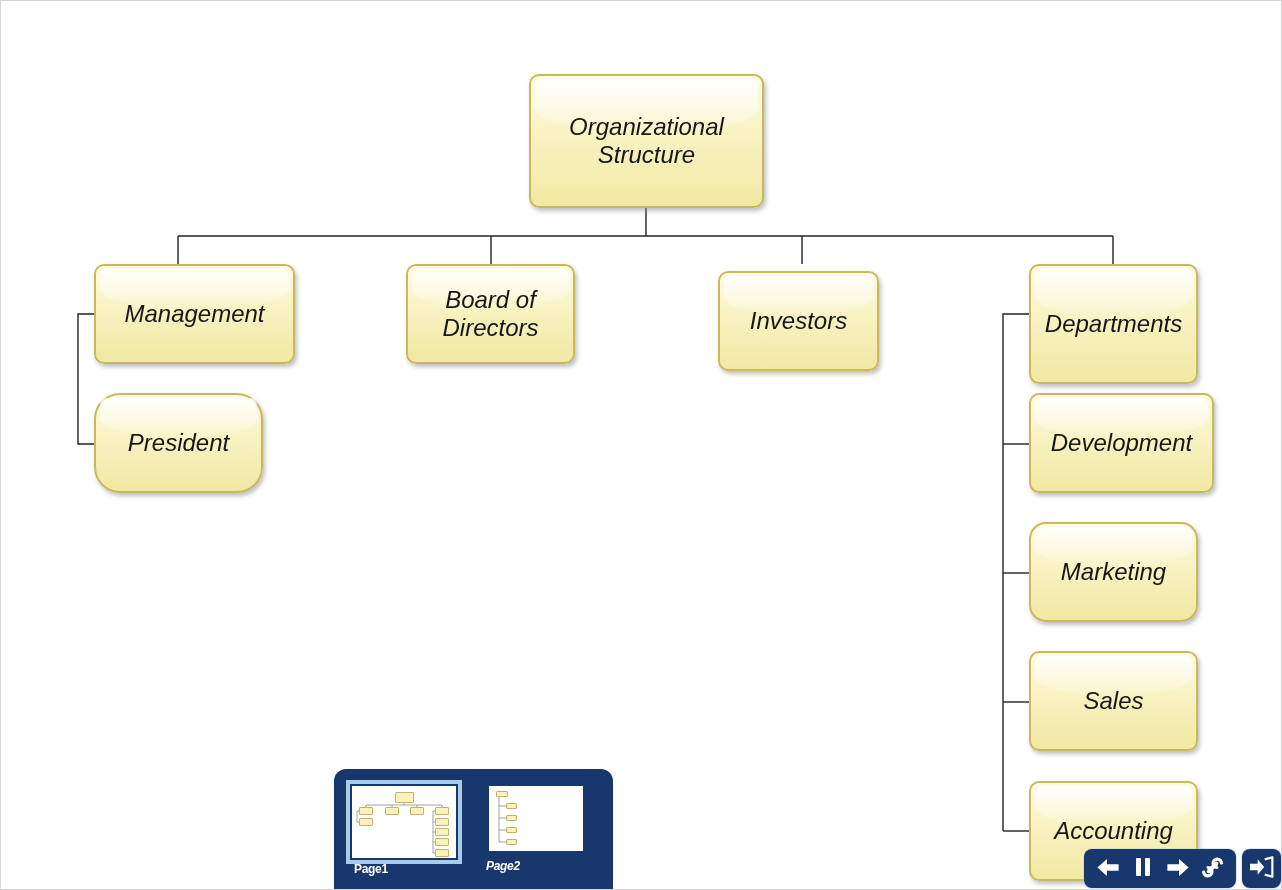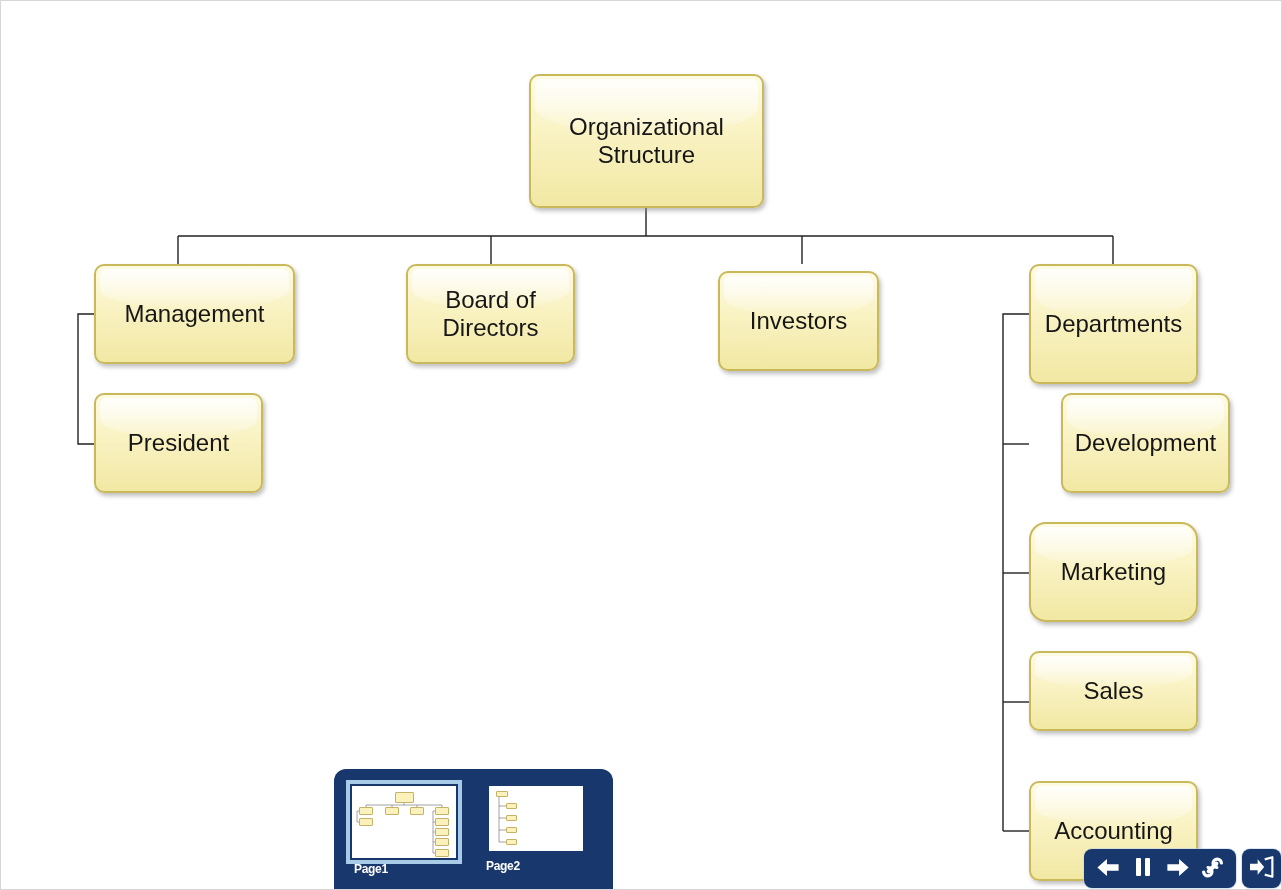--- a/index.html
+++ b/index.html
@@ -9,21 +9,21 @@
     background:#ffffff; border:1px solid #d6d6d6; overflow:hidden;
   }
   
   .node {
     position:absolute;
     border:2px solid #c9b95a;
     border-radius:10px;
     background:linear-gradient(180deg,#fefbe4 0%,#f9f2c2 45%,#f1e8a3 100%);
     box-shadow:2px 3px 4px rgba(140,140,140,.55);
     display:flex; align-items:center; justify-content:center;
-    text-align:center; color:#161616; font-size:24px; line-height:1.15;
+    text-align:center; color:#161616; font-size:24px; line-height:1.15;font-style:italic;
   }
   .node::before {
     content:""; position:absolute; left:4px; right:4px; top:3px; height:42%;
     border-radius:7px 7px 48% 48%;
     background:linear-gradient(180deg,rgba(255,255,255,.85),rgba(255,255,255,.05));
     pointer-events:none;
   }
   .node span { position:relative; z-index:1; padding:0 8px; }
   .connectors { position:absolute; left:0; top:0; width:1282px; height:890px; }
   
@@ -94,30 +94,30 @@
   </div>
   <div class="node" style="left:405px;top:263px;width:169px;height:100px;">
     <span>Board of Directors</span>
   </div>
   <div class="node" style="left:717px;top:263px;width:161px;height:100px;margin-top:7px;">
     <span>Investors</span>
   </div>
   <div class="node" style="left:1028px;top:263px;width:169px;height:120px;">
     <span>Departments</span>
   </div>
-  <div class="node" style="left:93px;top:392px;width:169px;height:100px;">
+  <div class="node" style="left:93px;top:392px;width:169px;height:100px;border-radius:26px;">
     <span>President</span>
   </div>
-  <div class="node" style="left:1028px;top:392px;width:169px;height:100px;margin-left:32px;">
+  <div class="node" style="left:1028px;top:392px;width:185px;height:100px;">
     <span>Development</span>
   </div>
   <div class="node" style="left:1028px;top:521px;width:169px;height:100px;border-radius:17px;">
     <span>Marketing</span>
   </div>
-  <div class="node" style="left:1028px;top:650px;width:169px;height:80px;">
+  <div class="node" style="left:1028px;top:650px;width:169px;height:100px;">
     <span>Sales</span>
   </div>
   <div class="node" style="left:1028px;top:780px;width:169px;height:100px;">
     <span>Accounting</span>
   </div>
 
   <div class="navigator">
 
     <div class="thumb-sel">
       <div class="thumb-page p1">
@@ -158,21 +158,21 @@
             <path d="M10 44 H17"></path>
             <path d="M10 56 H17"></path>
         </svg>
         <div class="mini-box" style="left:7px;top:5px;width:12px;height:6px;"></div>
         <div class="mini-box" style="left:17px;top:17px;width:11px;height:6px;"></div>
         <div class="mini-box" style="left:17px;top:29px;width:11px;height:6px;"></div>
         <div class="mini-box" style="left:17px;top:41px;width:11px;height:6px;"></div>
         <div class="mini-box" style="left:17px;top:53px;width:11px;height:6px;"></div>
       </div>
     </div>
-    <div class="page-label" style="left:152px;top:90px;">Page2</div>
+    <div class="page-label" style="left:152px;top:90px;font-style:italic;">Page2</div>
   </div>
 
   <div class="toolbar">
     <button class="tool-btn">
       <span>
         <svg width="22" height="17" viewBox="0 0 20 16" fill="#ffffff">
           <polygon points="9,0 0,8 9,16 9,11 20,11 20,5 9,5"></polygon>
         </svg>
       </span>
     </button>

